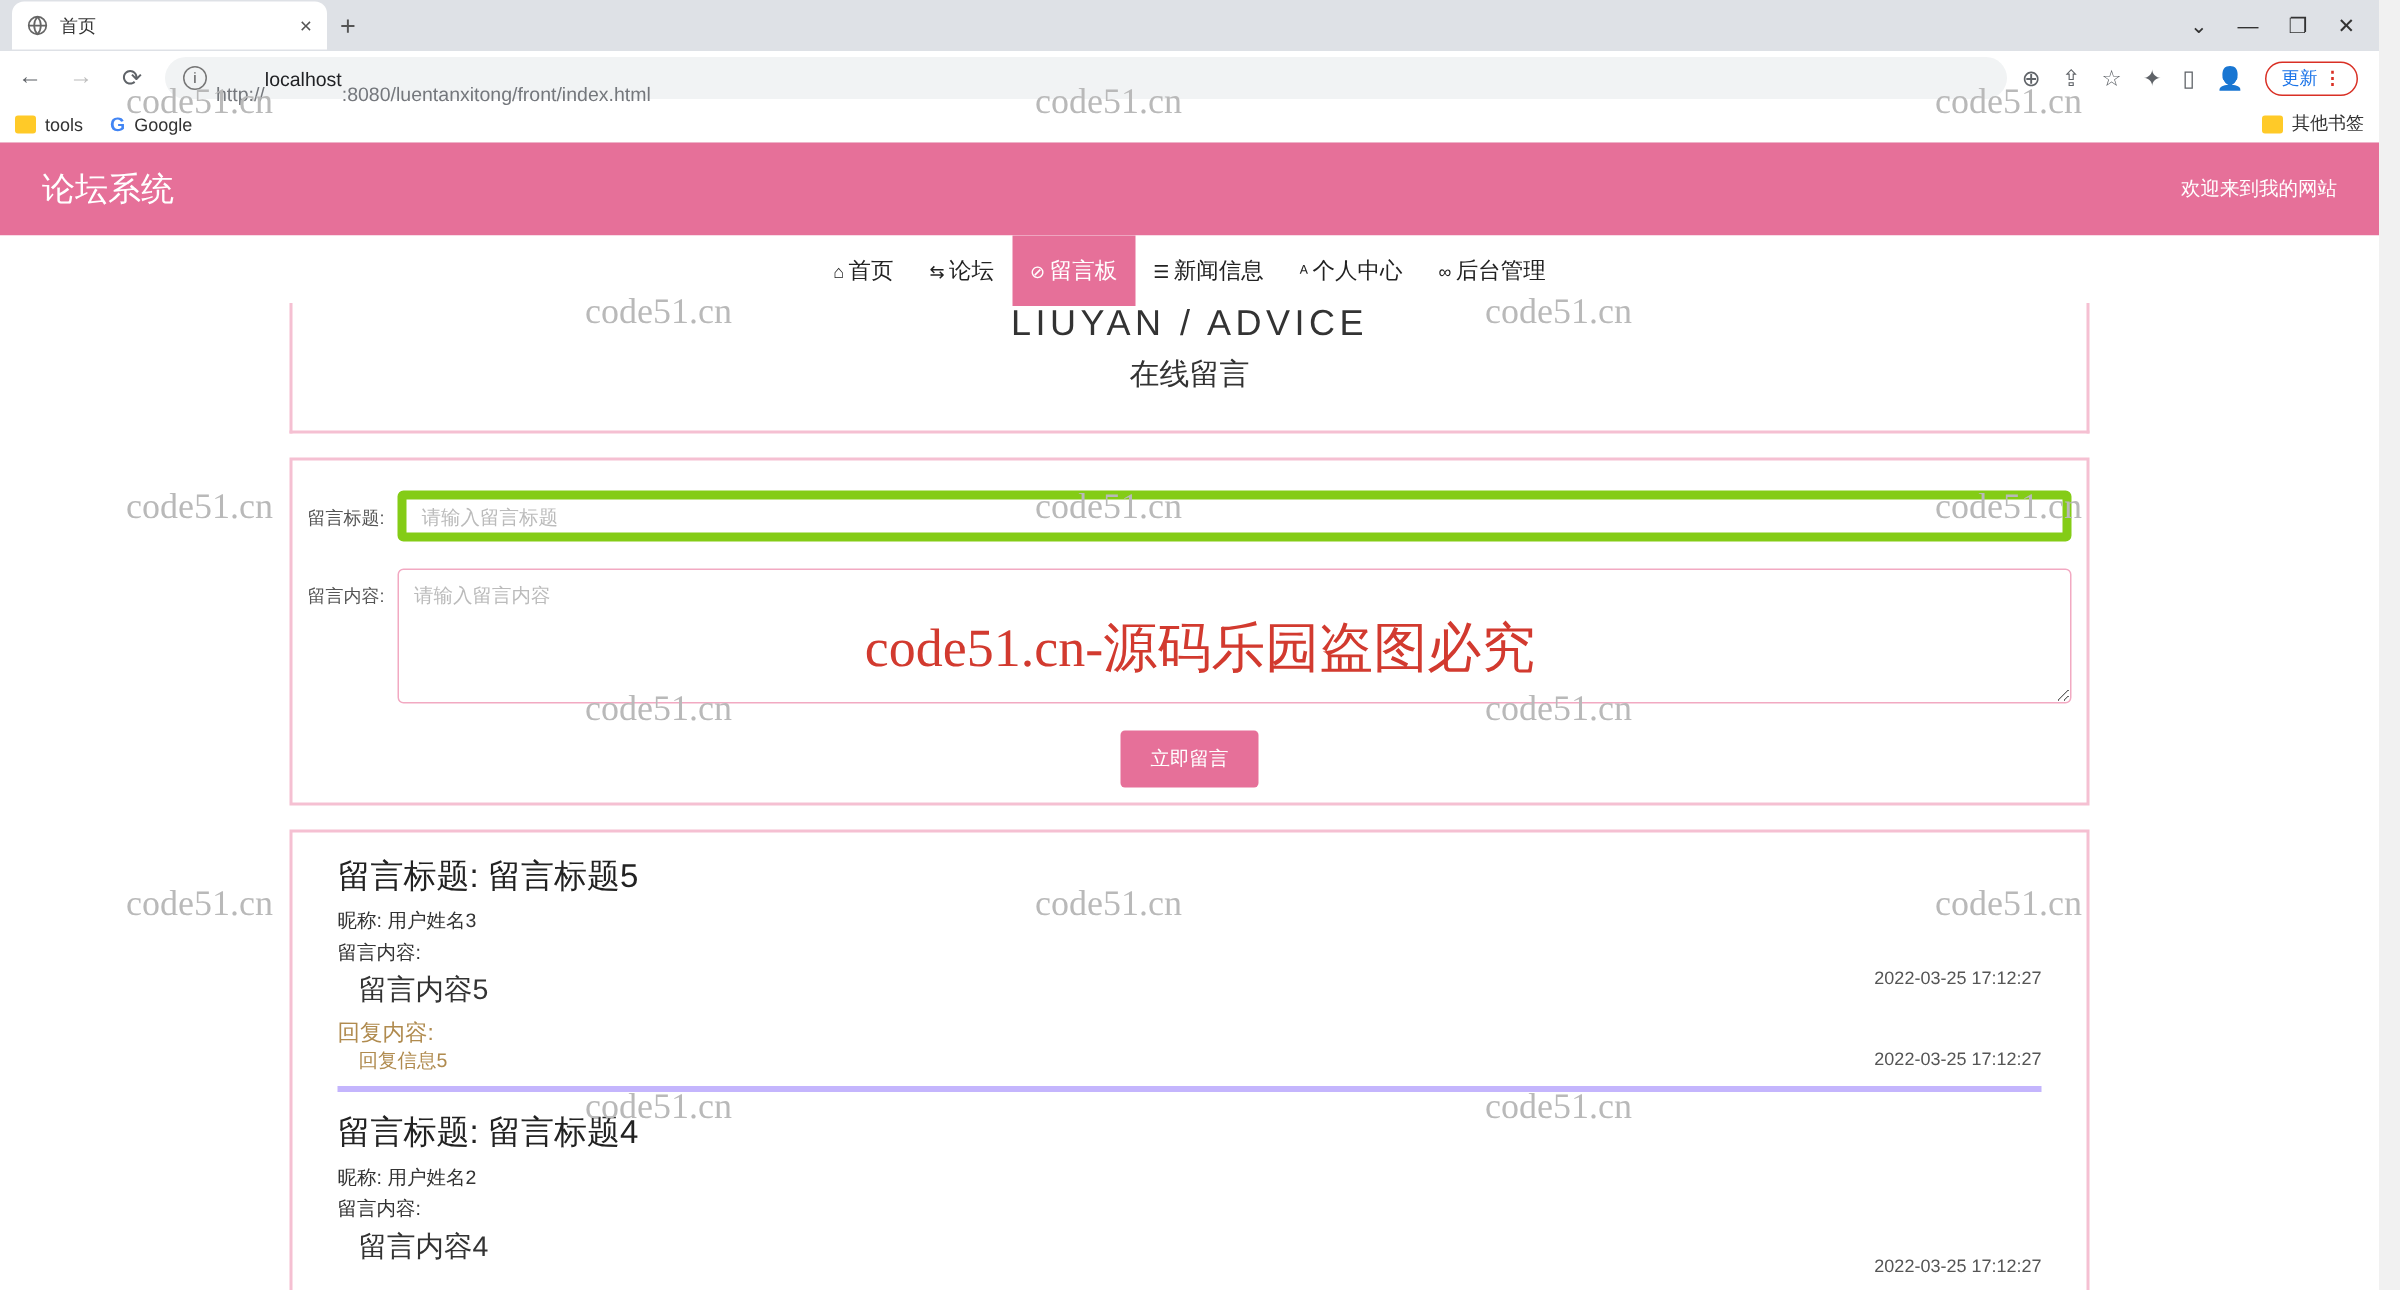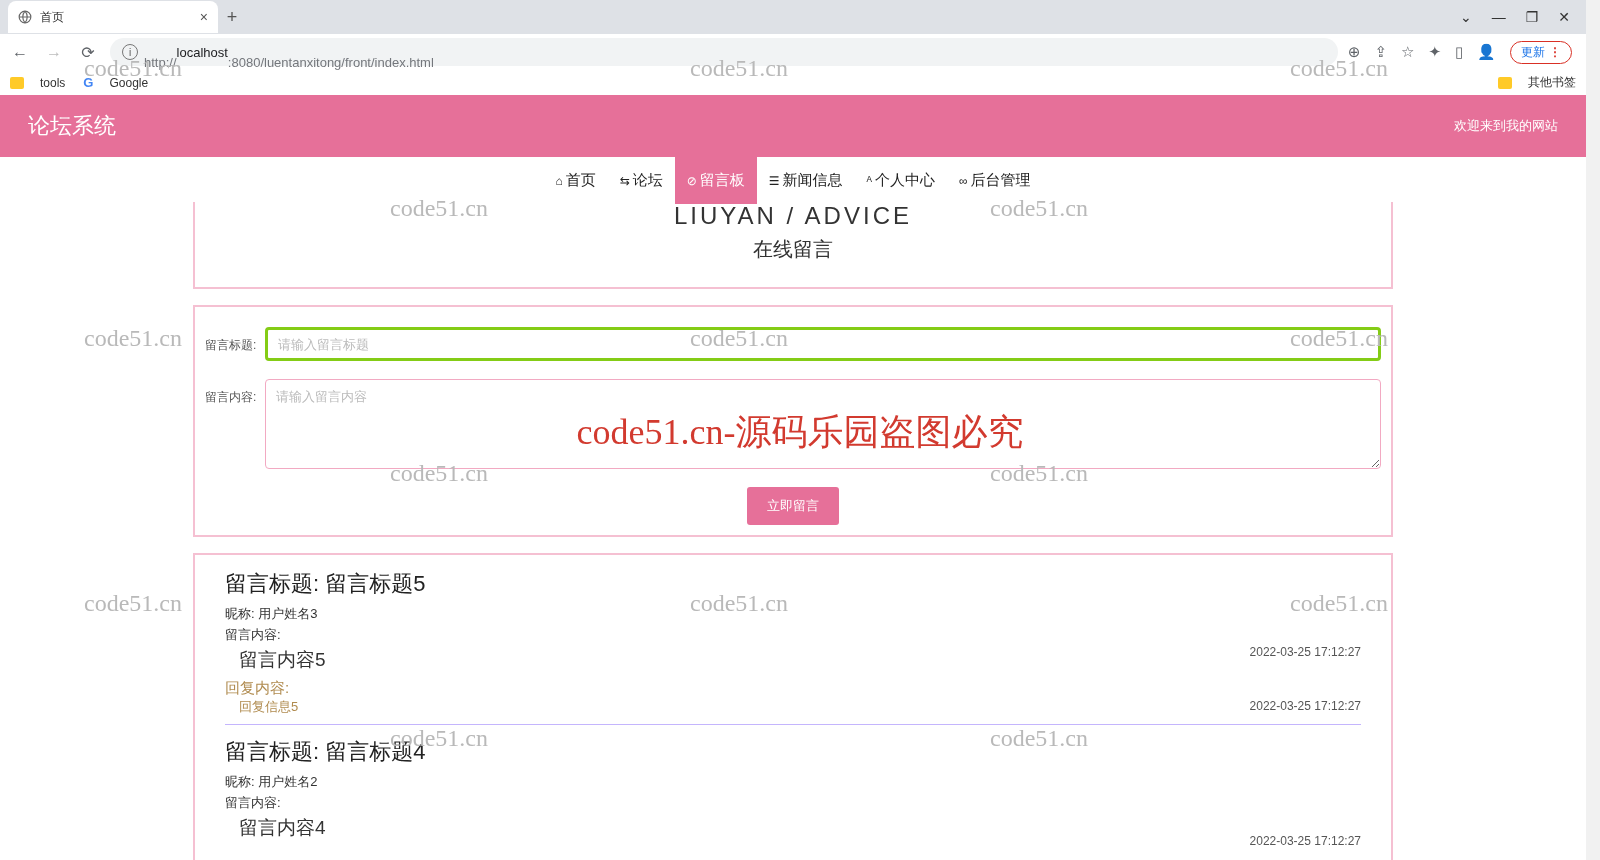--- a/index.html
+++ b/index.html
@@ -20,21 +20,21 @@
   .url-box { flex: 1; display: flex; align-items: center; height: 28px; background: #f1f3f4; border-radius: 14px; padding: 0 12px; font-size: 13px; color: #555; }
   .url-info { width:16px; height:16px; border:1px solid #777; border-radius:50%; display:inline-flex; align-items:center; justify-content:center; font-size:10px; margin-right:6px; color:#555;}
   .url-box .host { color:#202124; }
   .url-box .path { color:#74777c;margin-top:20px; }
   .addr-right { display:flex; align-items:center; gap:14px; padding-right:6px; color:#5f6368; font-size:15px;}
   .addr-right .upd-btn { border:1px solid #d93025; color:#1a73e8; border-radius:14px; padding:2px 10px; font-size:12px; display:flex; align-items:center; gap:4px; }
   .addr-right .upd-btn .dots{ color:#d93025; font-weight:bold; }
 
   .bookmark-bar { display:flex; align-items:center; height:25px; background:#fff; padding:0 10px; font-size:12px; gap:18px; justify-content:space-between;}
   .bm-left{ display:flex; gap:18px; align-items:center;}
-  .bm-item{ display:flex; align-items:center; gap:16px; cursor:pointer; color:#333;}
+  .bm-item{ display:flex; align-items:center; gap:6px; cursor:pointer; color:#333;}
   .bm-folder{ width:14px; height:12px; background:#ffca28; border-radius:2px; display:inline-block;}
   .bm-g{ font-weight:bold; font-size:13px;}
 
   
   .app-header { background:#e67099; color:#fff; height:62px; display:flex; align-items:center; padding:0 28px; justify-content:space-between; }
   .app-title { font-size:22px; }
   .welcome { font-size:13px; }
 
   
   .nav-wrap { display:flex; justify-content:center; background:#fff; }
@@ -45,30 +45,30 @@
 
   
   .content { width:1200px; margin:0 auto; }
   .panel { border:2px solid #f5c0d2; margin-bottom:16px; padding:0; }
   .section-head { text-align:center; font-size:24px; color:#333; letter-spacing:3px; margin-top:-2px;}
   .section-sub { text-align:center; font-size:20px; color:#333; margin:6px 0 14px 0; }
 
   .form-panel { padding:20px 10px 10px 10px; }
   .form-row { display:flex; align-items:flex-start; margin-bottom:18px; }
   .form-label { width:60px; font-size:12px; color:#555; padding-top:10px; text-align:left; }
-  .input-text { flex:1; border:3px solid #84cc16; border-radius:4px; height:34px; padding:0 10px; font-size:13px; outline:none; }
+  .input-text { flex:1; border:6px solid #84cc16; border-radius:4px; height:34px; padding:0 10px; font-size:13px; outline:none; }
   .input-text::placeholder{ color:#bbb; }
   .textarea { flex:1; border:1px solid #f2a9c2; border-radius:4px; height:90px; padding:8px 10px; font-size:13px; outline:none; resize:both; }
   .textarea::placeholder{ color:#bbb; }
   .submit-row { text-align:center; }
   .submit-btn { background:#e67099; color:#fff; border:none; padding:10px 20px; font-size:13px; border-radius:3px; cursor:pointer; }
 
   
   .msgs-panel{ padding:14px 30px; }
-  .msg-item{ border-bottom:1px solid #c4b5fd; padding-bottom:8px; margin-bottom:12px; position:relative;}
+  .msg-item{ border-bottom:4px solid #c4b5fd; padding-bottom:8px; margin-bottom:12px; position:relative;}
   .msg-item:last-child{ border-bottom:none; }
   .msg-title{ font-size:22px; color:#222; margin-bottom:6px;}
   .msg-line{ font-size:13px; color:#333; margin-bottom:3px;}
   .msg-indent{ padding-left:14px; font-size:19px; color:#333; margin-bottom:3px;}
   .reply-head{ font-size:15px; color:#b08b4f; margin-top:6px;}
   .reply-body{ padding-left:14px; font-size:13px; color:#b08b4f;}
   .time1{ position:absolute; right:0; top:76px; font-size:12px; color:#555;}
   .time2{ position:absolute; right:0; top:130px; font-size:12px; color:#555;}
   .time-single{ position:absolute; right:0; bottom:4px; font-size:12px; color:#555;}
 

